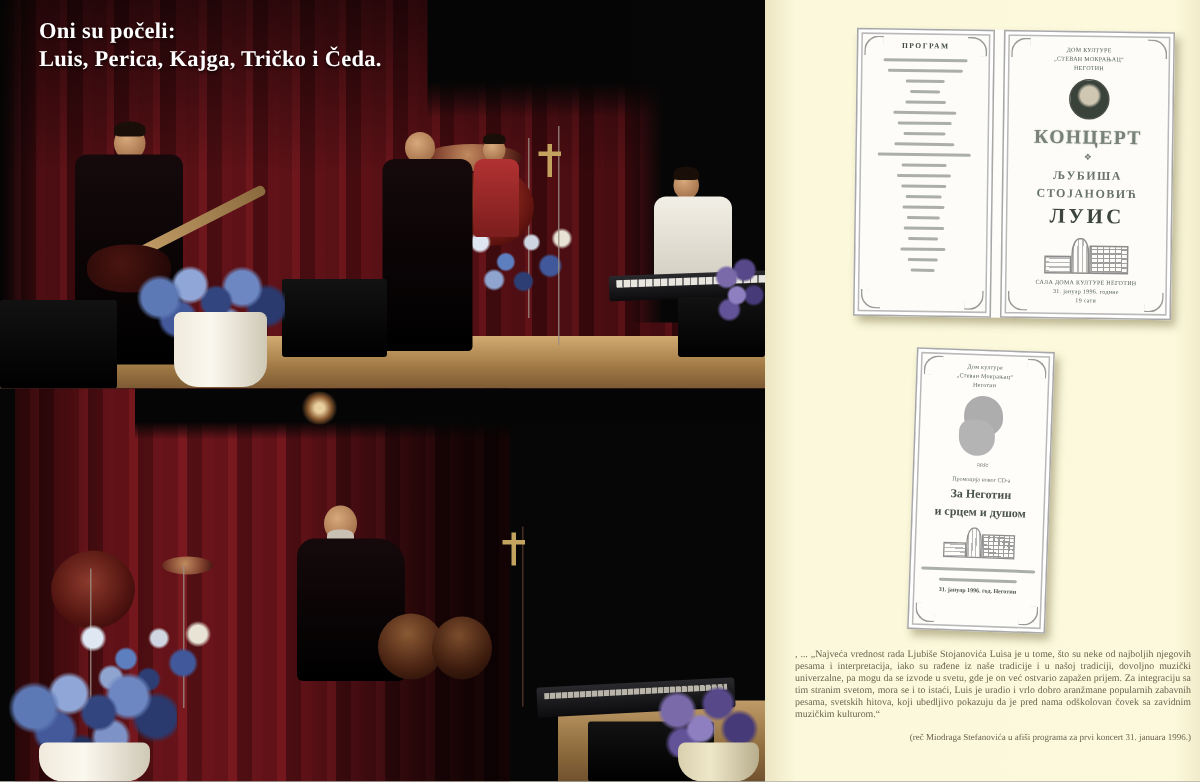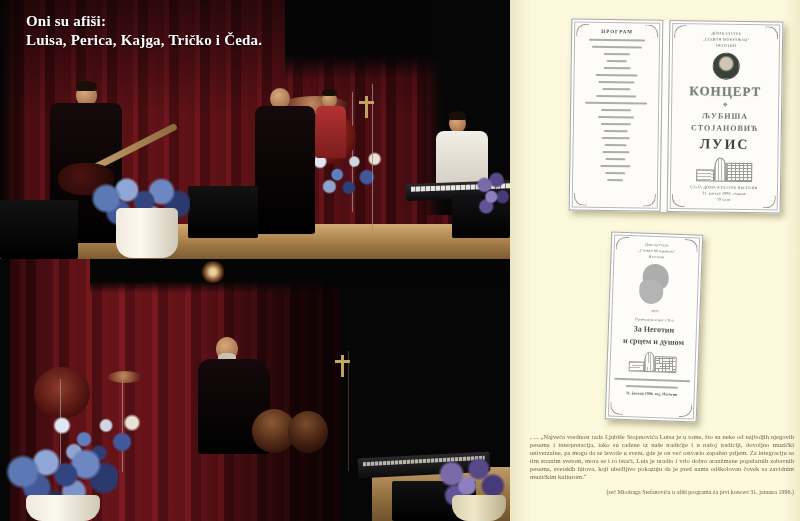--- a/index.html
+++ b/index.html
@@ -170,22 +170,22 @@
     <div class="blackbox" style="left:452px;top:198px;width:58px;height:40px;"></div>
 
     <div class="flowers-blue" style="left:88px;top:176px;width:102px;height:56px;"></div>
     <div class="pot-white" style="left:116px;top:208px;width:62px;height:50px;"></div>
     <div class="flowers-white" style="left:266px;top:163px;width:92px;height:62px;"></div>
     <div class="flowers-white" style="left:344px;top:168px;width:102px;height:62px;"></div>
     <div class="flowers-white" style="left:428px;top:176px;width:62px;height:52px;"></div>
     <div class="flowers-purple" style="left:476px;top:168px;width:34px;height:48px;"></div>
 
     <div class="caption">
-      <div>Oni su afiši:</div>
-      <div>Luisa, Perica, Kajga, Tričko i Čeda.</div>
+      <div>Oni su počeli:</div>
+      <div>Luis, Perica, Kajga, Tričko i Čeda.</div>
     </div>
   </div>
 
   <div class="photo" id="photo-bottom">
     <div style="position:absolute;inset:0;background:#060606;"></div>
     <div class="curtain" style="left:10px;top:0;width:330px;height:262px;
       background:
         linear-gradient(90deg,rgba(0,0,0,.5),rgba(0,0,0,0) 18%,rgba(0,0,0,0) 55%,rgba(0,0,0,.75) 92%),
         repeating-linear-gradient(90deg,#5a101596 0 10px,#7b1a2096 10px 16px,#36090c96 16px 26px,#61121896 26px 33px),
         linear-gradient(90deg,#44090d,#7a191f 35%,#5c1016 70%,#2a0508);"></div>

